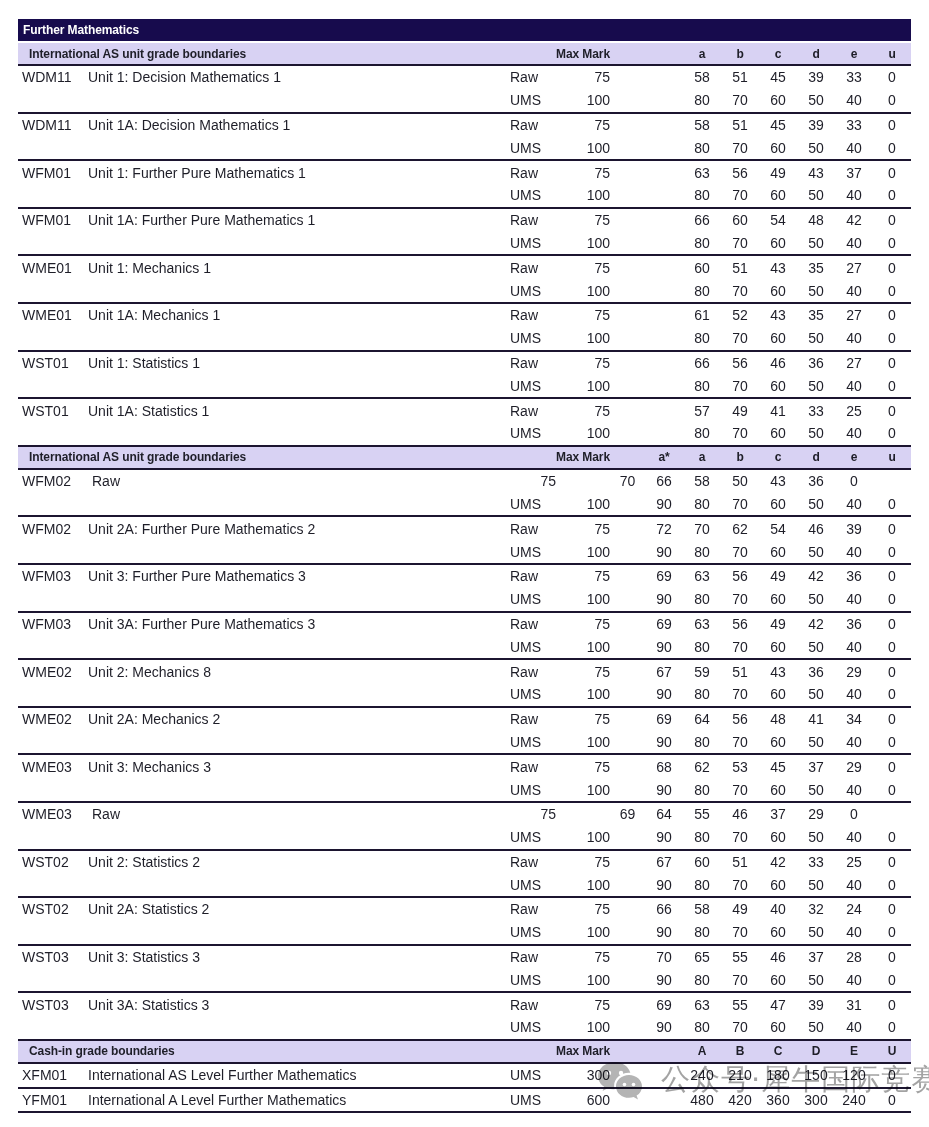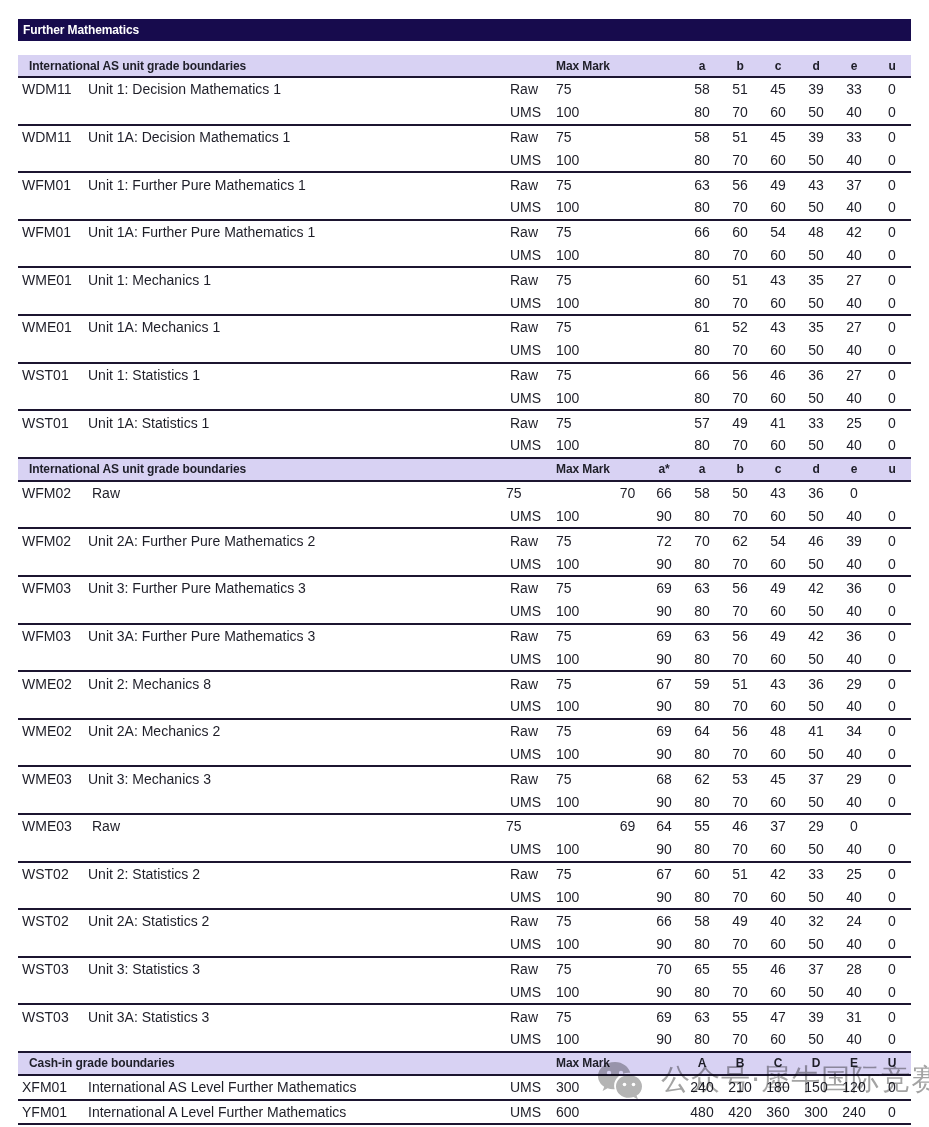--- a/index.html
+++ b/index.html
@@ -7,40 +7,40 @@
   }
   html,body{margin:0;padding:0;}
   body{
     width:929px;height:1127px;position:relative;background:#ffffff;
     font-family:"Liberation Sans",sans-serif;color:var(--txt);overflow:hidden;
   }
   #page{position:absolute;left:18px;top:19px;width:893px;}
   .titlebar{
     background:var(--navy);color:#fff;font-weight:bold;font-size:12px;
     height:22px;display:flex;align-items:center;padding-left:5px;
-    box-sizing:border-box;margin-bottom:14px;letter-spacing:-0.1px;
+    box-sizing:border-box;margin-bottom:2px;letter-spacing:-0.1px;
   }
   .grid-row{
     display:grid;
     grid-template-columns:70px 1fr 50px 54px 35px repeat(7,38px);
     align-items:center;
   }
   .section-header{
     background:var(--lav);height:23px;font-weight:bold;font-size:12px;
     border-bottom:2px solid var(--bord);box-sizing:border-box;letter-spacing:-0.1px;
   }
   .sh-title{grid-column:1 / 4;padding-left:11px;}
   .block{border-bottom:2px solid var(--bord);}
   .data-row{height:22.8px;font-size:14px;}
   .cell-code{padding-left:4px;}
   .cell-title{padding-left:0;}
   .cell-type{padding-left:4px;}
-  .cell-max{text-align:left;}
+  .cell-max{text-align:right;}
   .cell-grade{text-align:center;}
-  .hdr-max{text-align:left;}
+  .hdr-max{text-align:right;}
   .hdr-grade{text-align:center;}
   #watermark{
     position:absolute;left:597px;top:1060px;display:flex;align-items:center;gap:18px;
     mix-blend-mode:multiply;opacity:0.82;pointer-events:none;
   }
   #watermark .wm-text{
     color:var(--wm);font-size:29px;letter-spacing:1px;white-space:nowrap;
     font-family:"DejaVu Sans",sans-serif;
   }
 </style>

